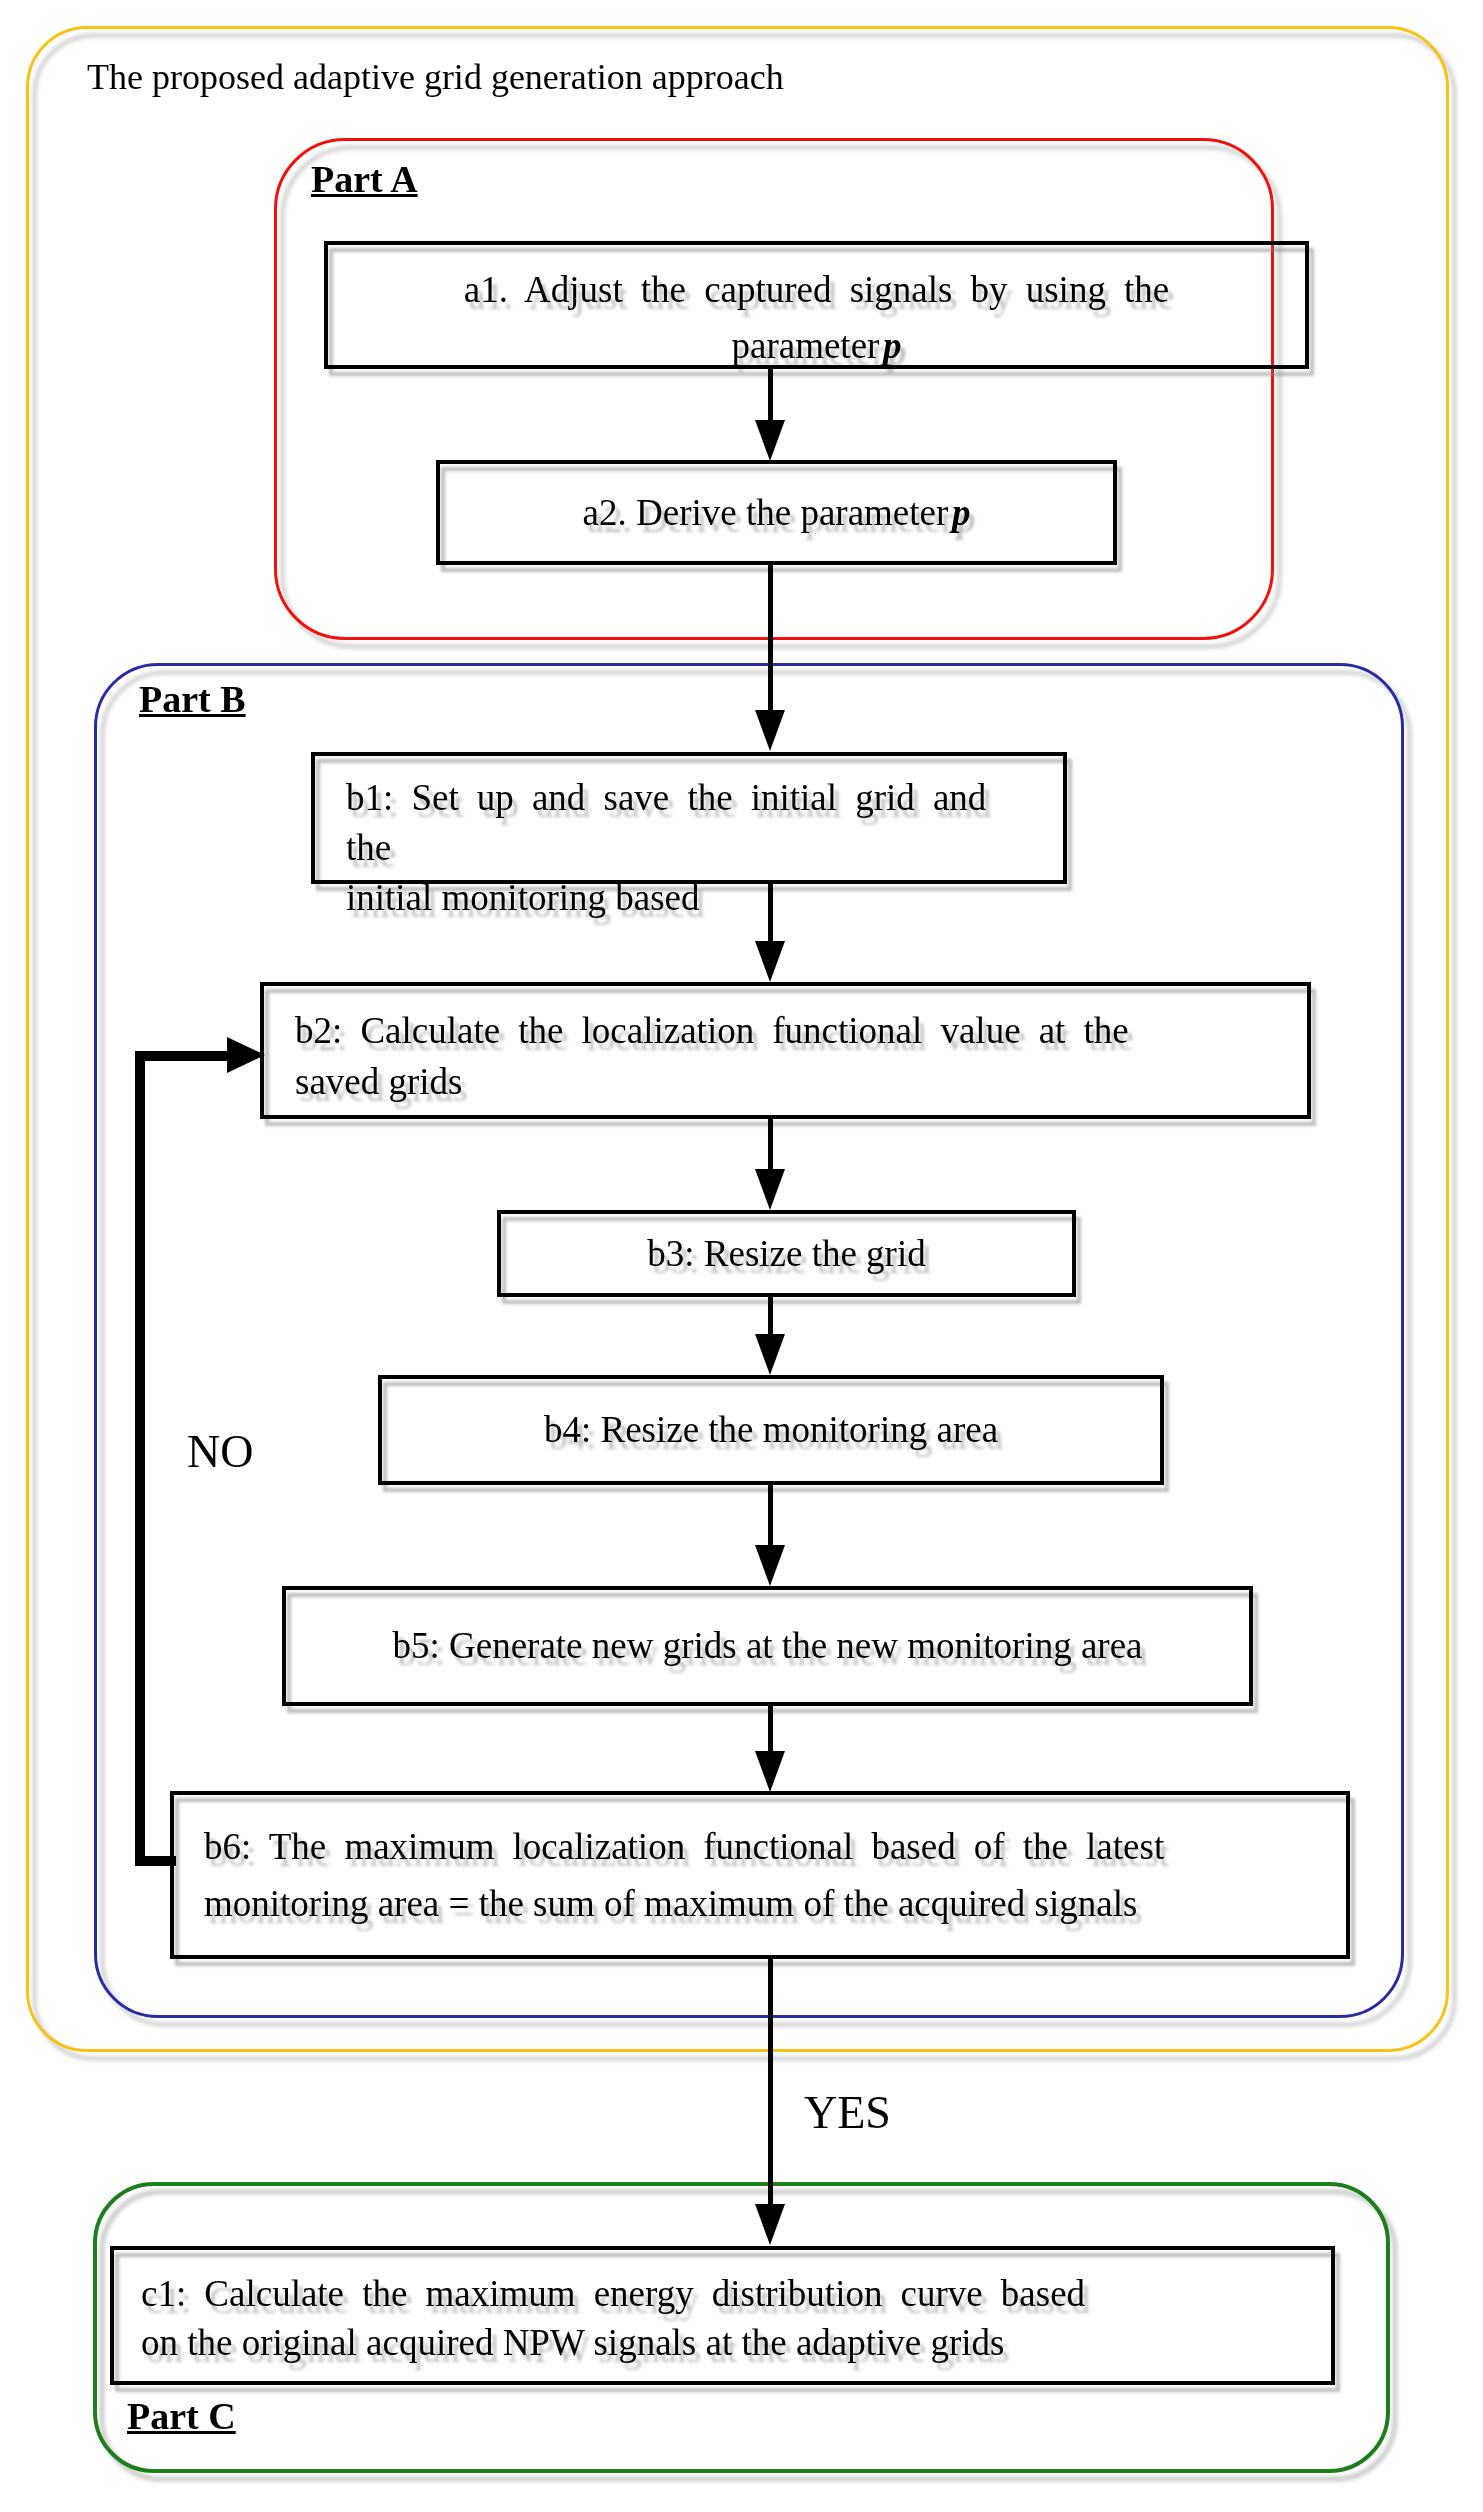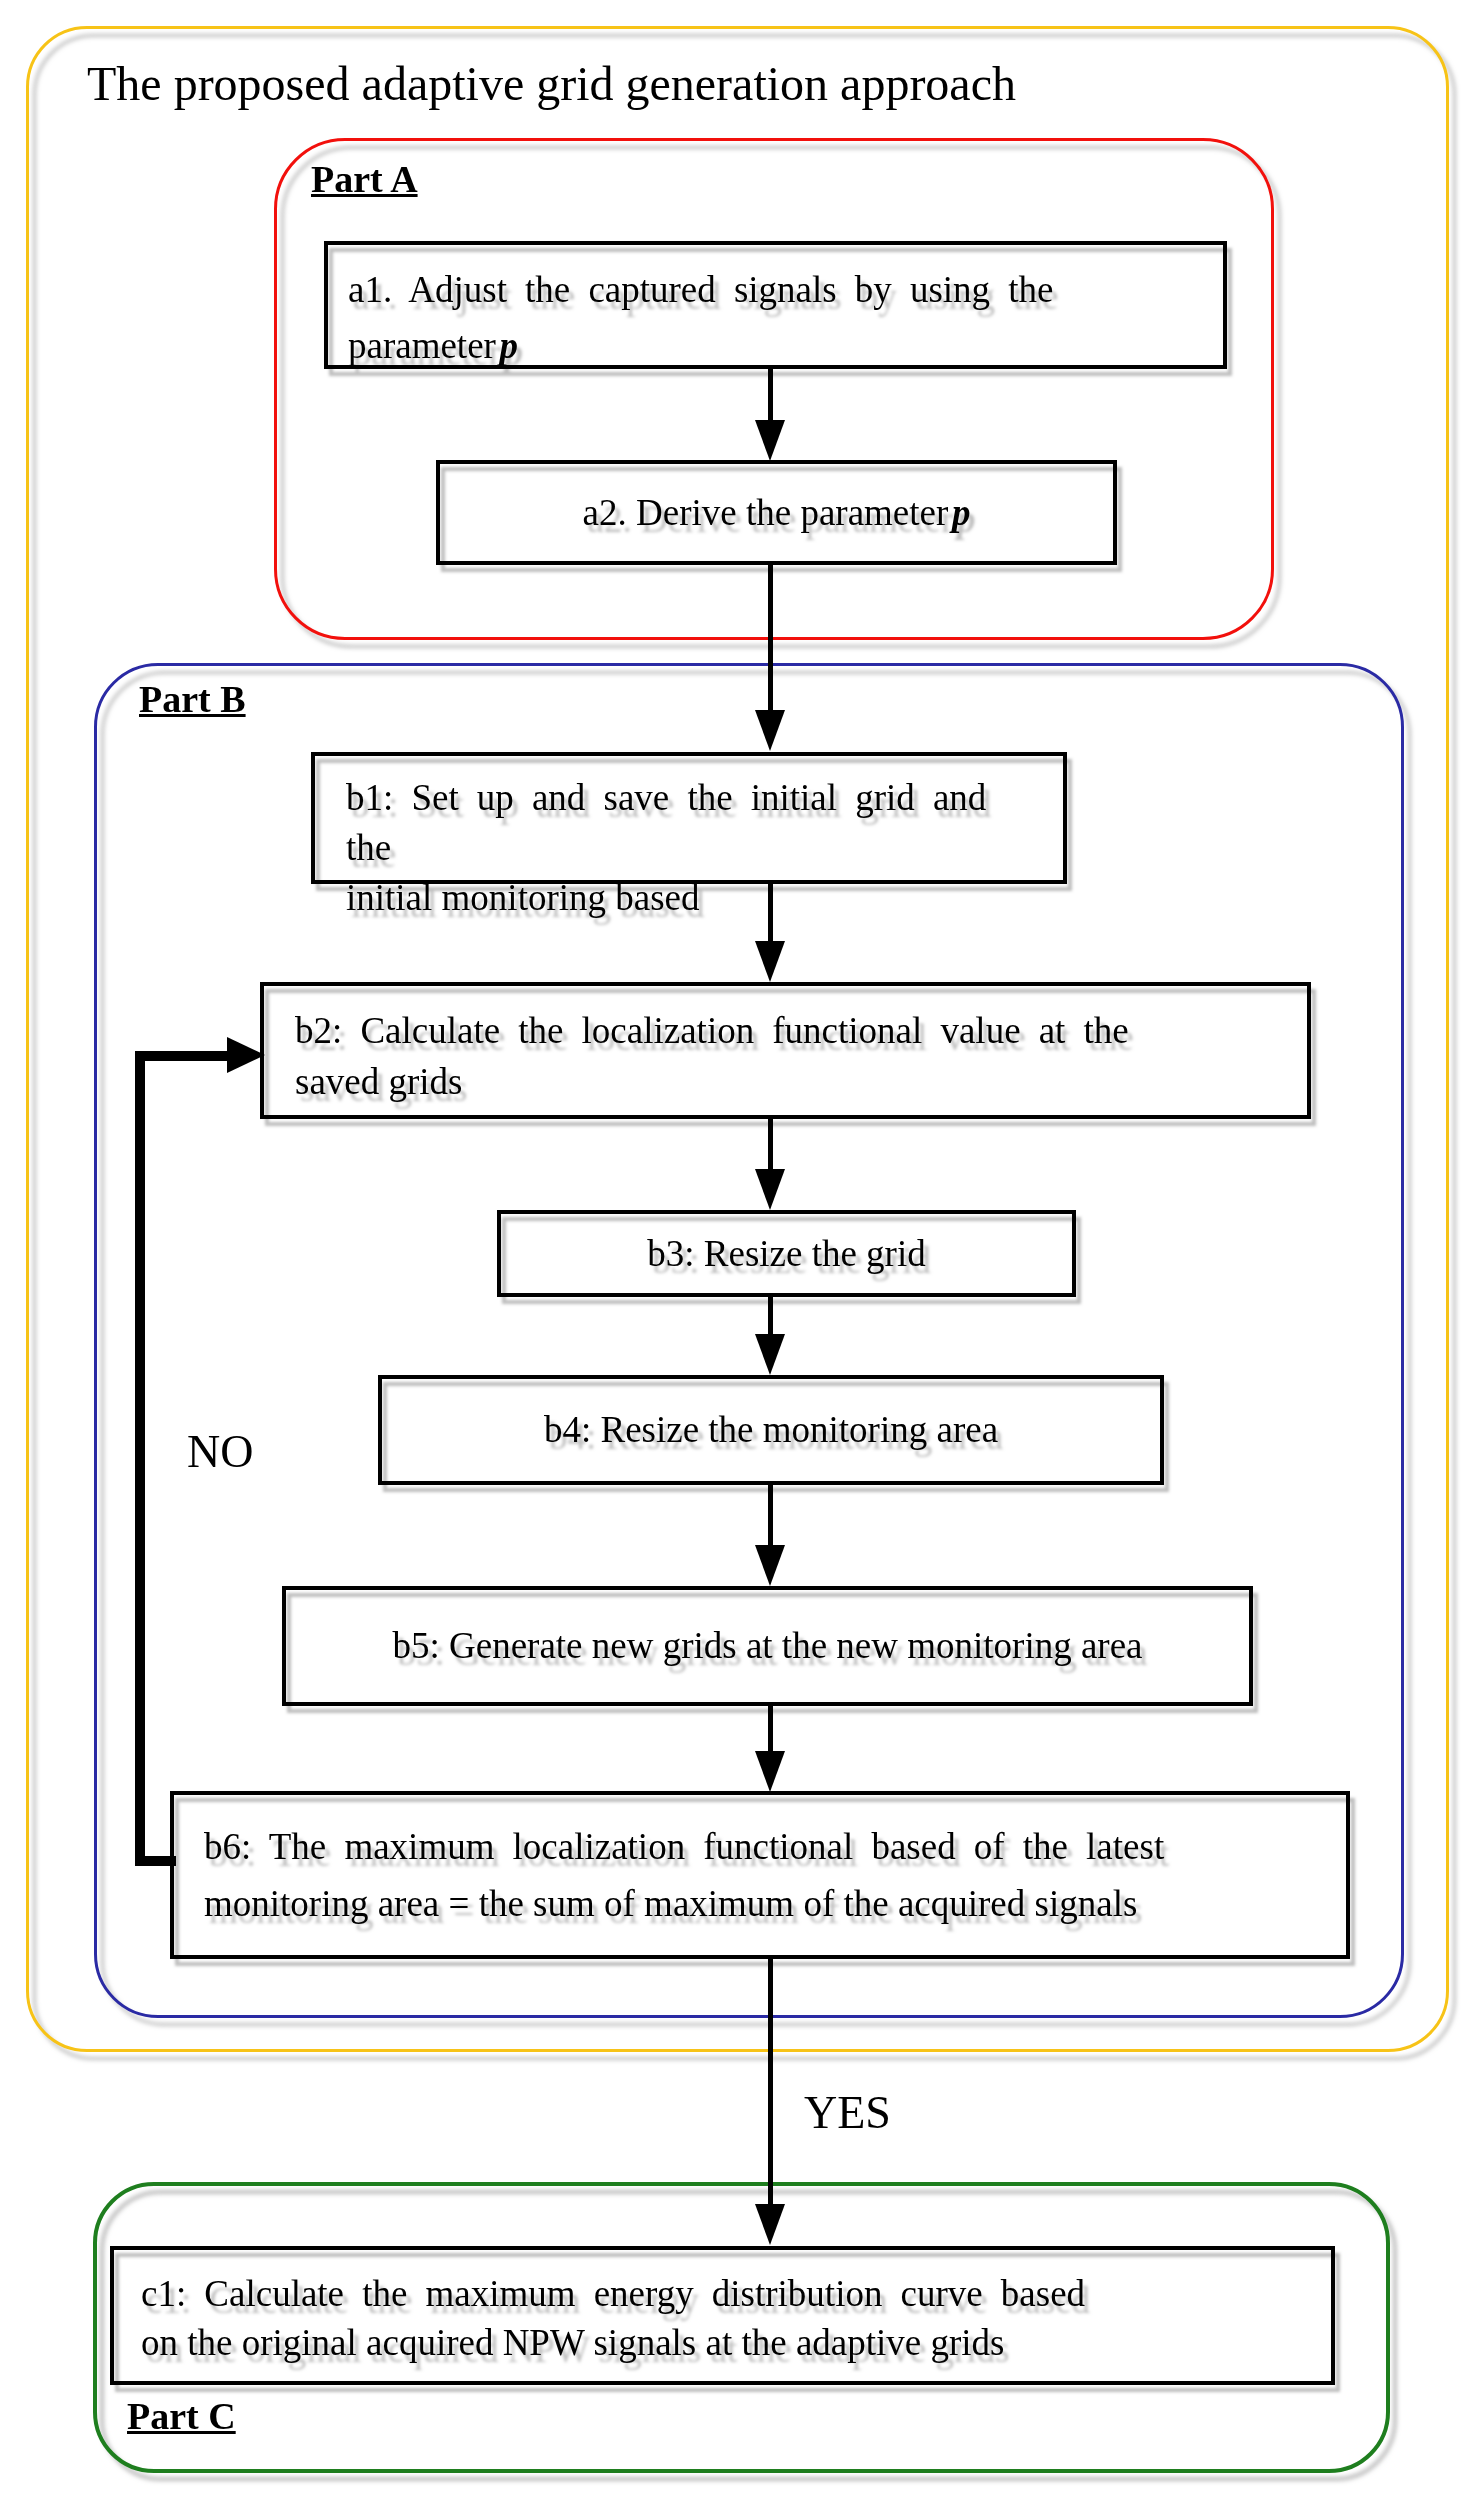--- a/index.html
+++ b/index.html
@@ -9,38 +9,38 @@
   }
   
   .frame{position:absolute;background:transparent;box-sizing:border-box;
          filter:drop-shadow(7.1px 8.5px 2.1px var(--shadow));}
   .f-outer{left:26px;top:26px;width:1423px;height:2026px;border:3.6px solid var(--outer-border);border-radius:61px;}
   .f-a{left:274px;top:138px;width:1000px;height:502px;border:3.6px solid var(--part-a-border);border-radius:71px;}
   .f-b{left:94px;top:663px;width:1310px;height:1355px;border:3.6px solid var(--part-b-border);border-radius:64px;}
   .f-c{left:93px;top:2182px;width:1297px;height:291px;border:4.3px solid var(--part-c-border);border-radius:61px;}
 
   
-  .title{position:absolute;left:87px;top:56px;font-size:48px;white-space:nowrap;}
+  .title{position:absolute;left:87px;top:56px;font-size:36px;white-space:nowrap;}
   .plabel{position:absolute;font-weight:bold;font-size:38px;white-space:nowrap;text-decoration:underline;}
   #lblA{left:311px;top:157px;}
   #lblB{left:139px;top:677px;}
   #lblC{left:127px;top:2394px;}
   .lbl{position:absolute;font-size:46px;white-space:nowrap;}
   #lblNO{left:187px;top:1425px;}
   #lblYES{left:804px;top:2086px;}
 
   
   .pbox{position:absolute;border:4.3px solid var(--box-border);box-sizing:border-box;
         background:transparent;font-size:37px;line-height:1.4;
         filter:drop-shadow(5.7px 7.1px 1.4px var(--shadow));}
   .center{display:flex;align-items:center;justify-content:center;text-align:right;}
   .l{display:block;}
   .ws{word-spacing:0.24em;}
   .pi{font-style:italic;font-weight:bold;padding-left:3.6px;}
-  #a1{left:324px;top:241px;width:903px;height:128px;padding:17px 20px;line-height:1.5;}
+  #a1{left:324px;top:241px;width:985px;height:128px;padding:17px 20px;line-height:1.5;text-align:center;}
   #a2{left:436px;top:460px;width:681px;height:105px;}
   #b1{left:311px;top:752px;width:756px;height:132px;padding:17px 31px;line-height:1.35;}
   #b2{left:260px;top:982px;width:1051px;height:137px;padding:18.5px 31px;line-height:1.4;}
   #b3{left:497px;top:1210px;width:579px;height:87px;}
   #b4{left:378px;top:1375px;width:786px;height:110px;}
   #b5{left:282px;top:1586px;width:971px;height:120px;}
   #b6{left:170px;top:1791px;width:1180px;height:168px;padding:23px 30px;line-height:1.55;}
   #c1{left:110px;top:2246px;width:1225px;height:139px;padding:18.5px 27px;line-height:1.35;}
 
   

